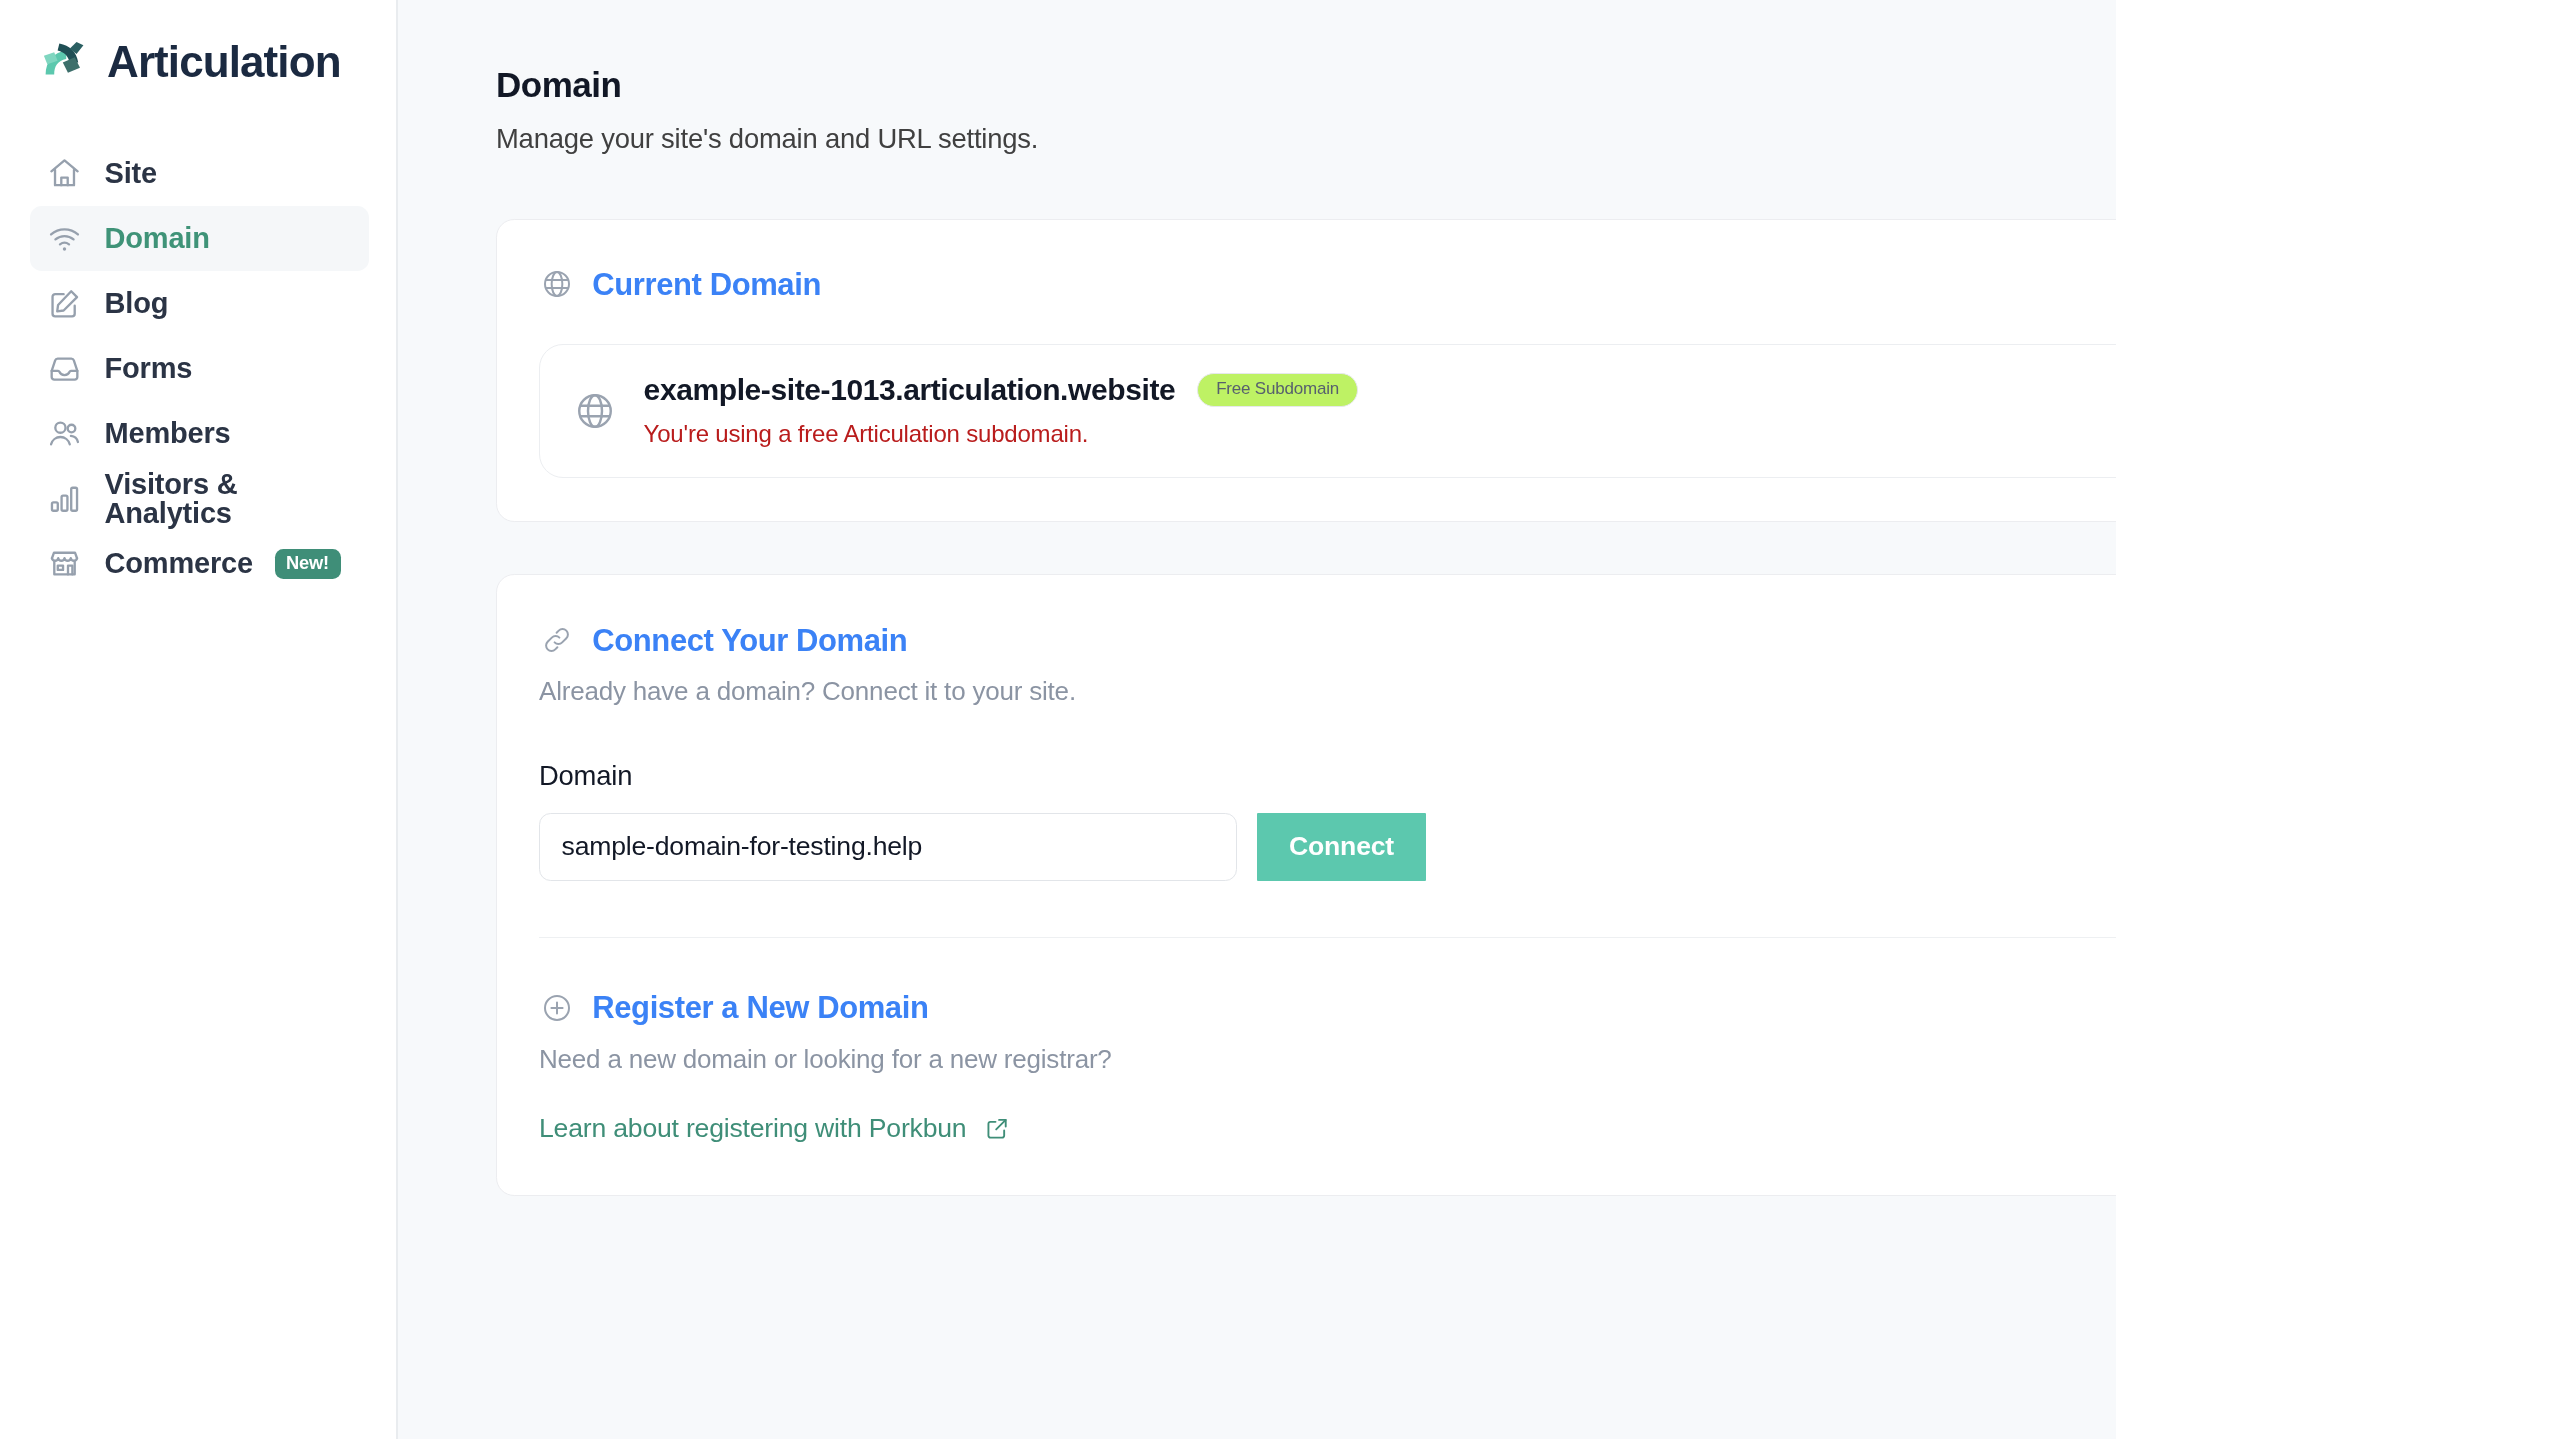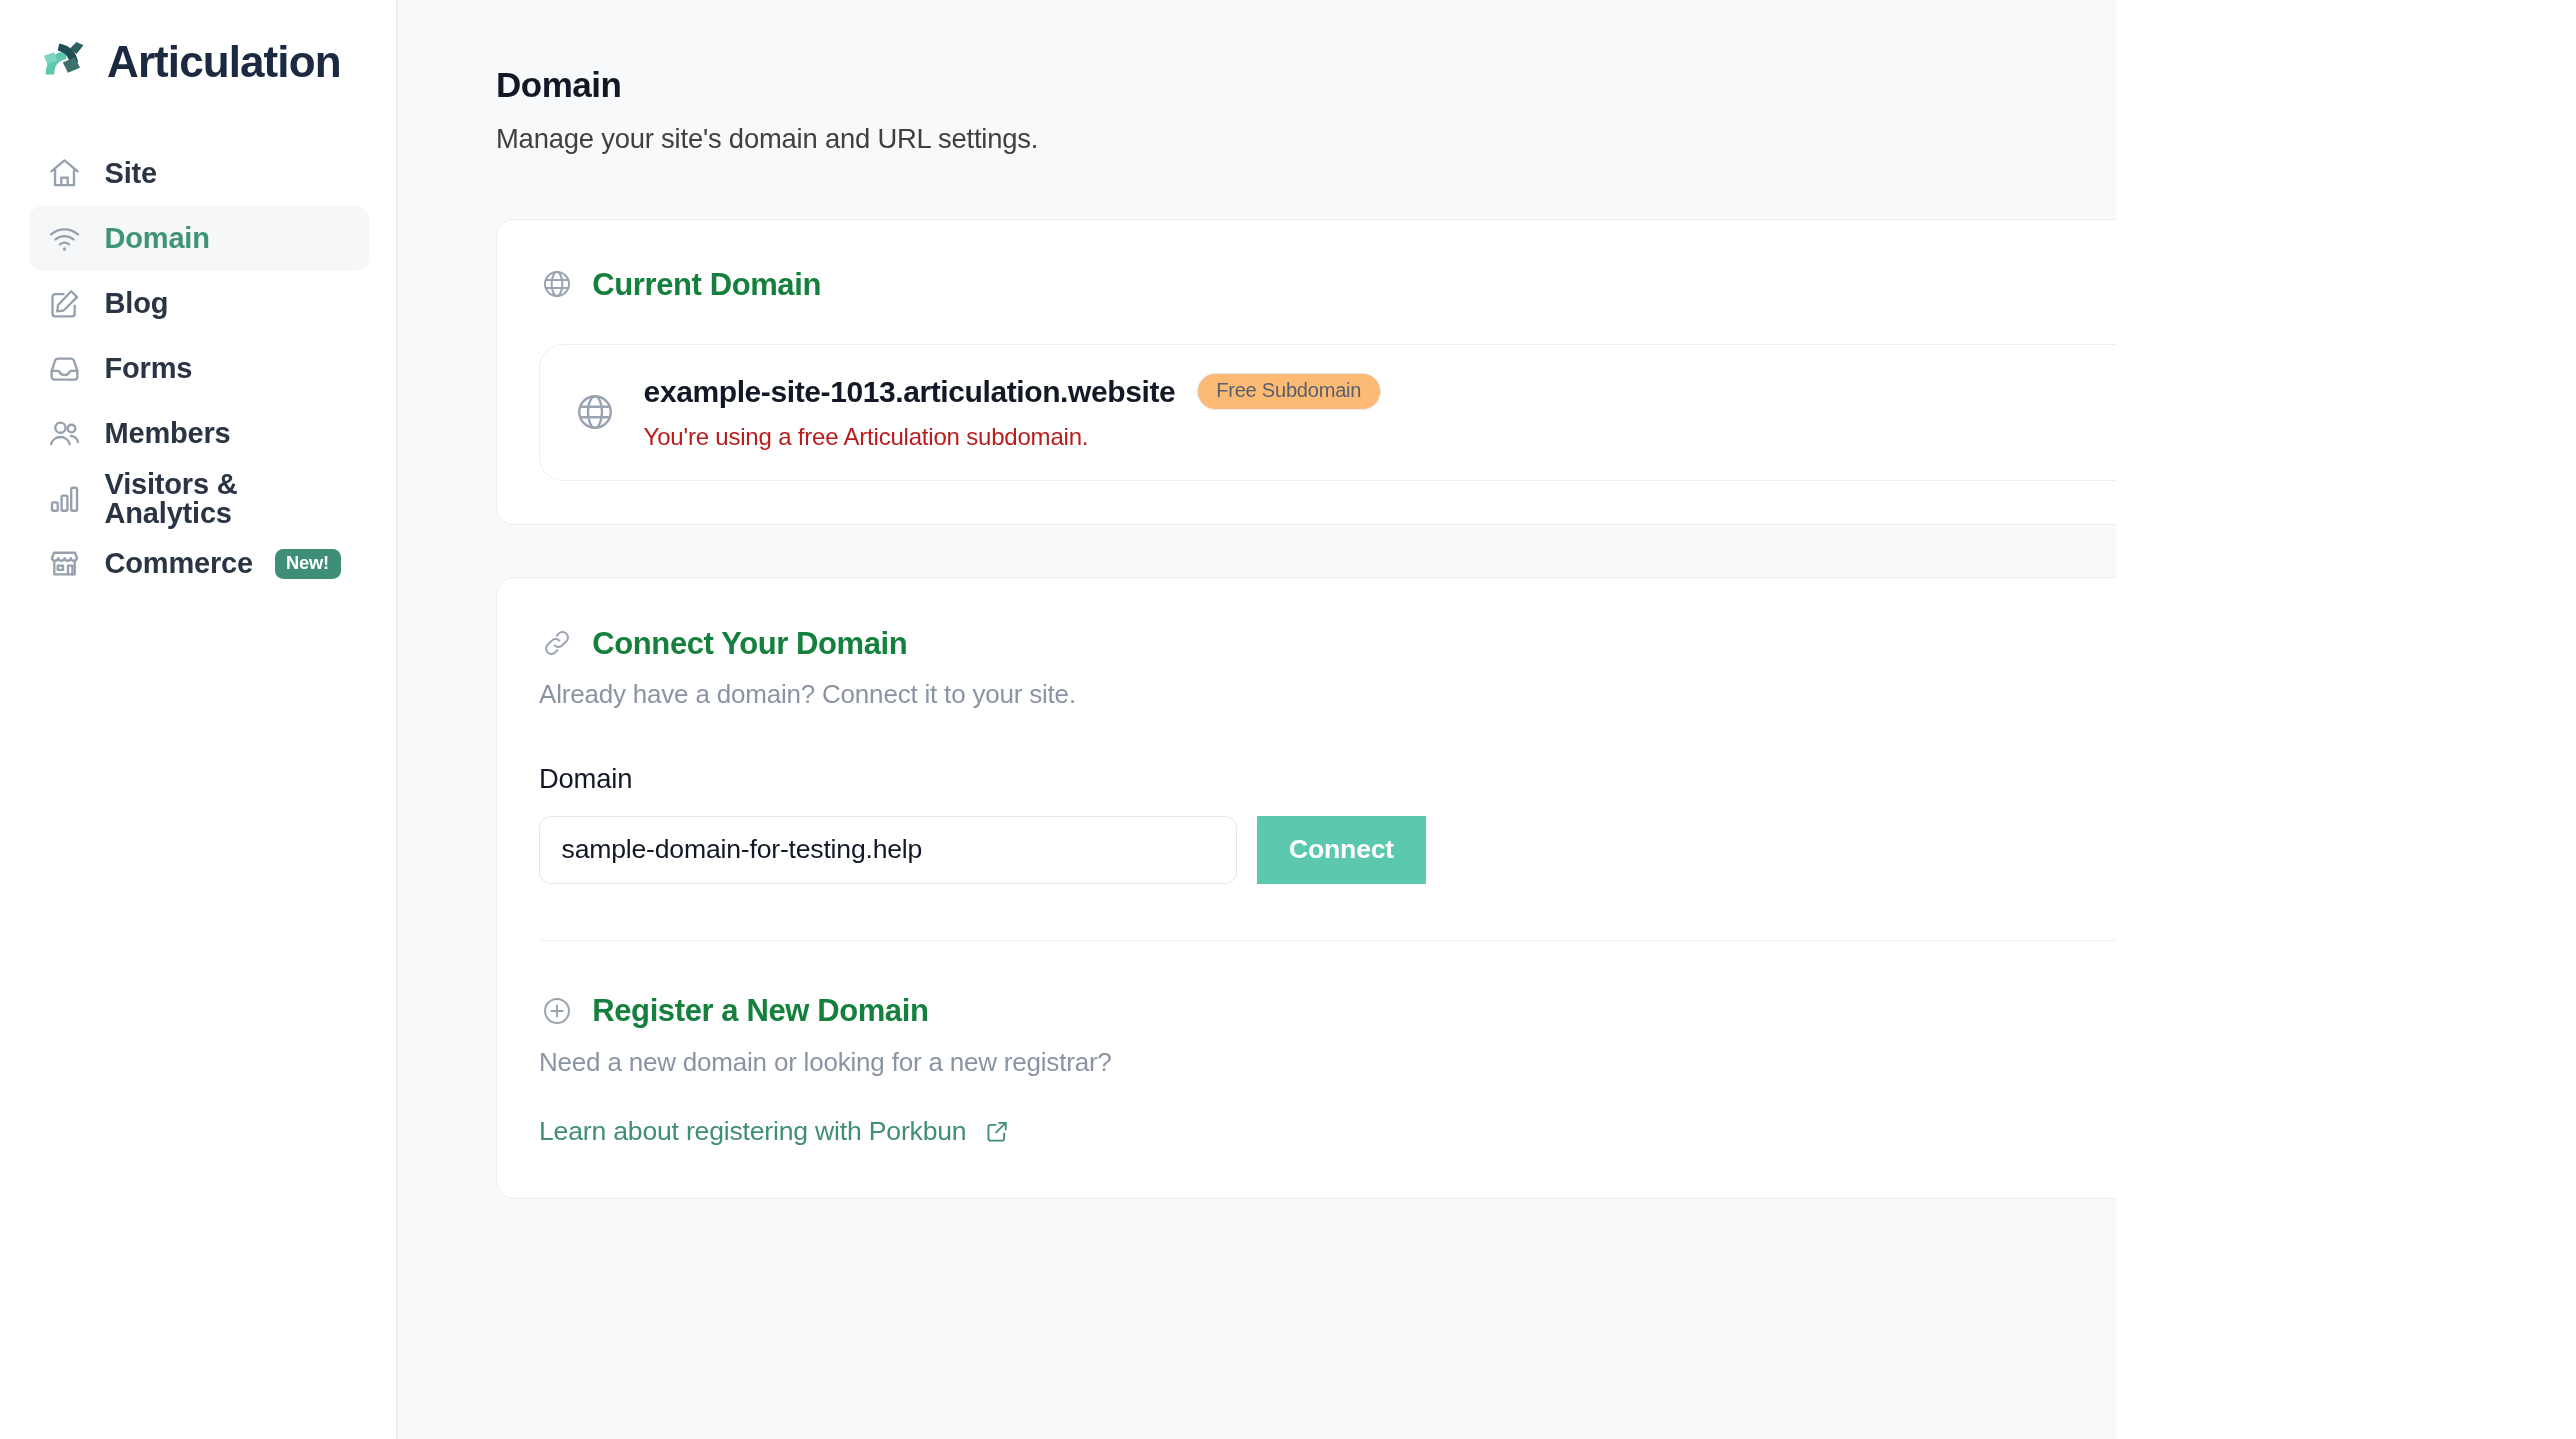--- a/index.html
+++ b/index.html
@@ -152,21 +152,21 @@
     display: flex;
     align-items: center;
     justify-content: center;
     color: #9aa3b0;
   }
   .section-icon svg { display: block; }
   .section-title {
     font-size: 31px;
     font-weight: 700;
     letter-spacing: -0.4px;
-    color: #15803d;
+    color: #3b82f6;
     line-height: 1;
   }
   .section-sub {
     margin-top: 18.3px;
     font-size: 26px;
     color: #8b94a3;
     letter-spacing: -0.2px;
     line-height: 1.2;
   }
 
@@ -196,25 +196,25 @@
     gap: 21.6px;
   }
   .domain-name {
     font-size: 30px;
     font-weight: 600;
     letter-spacing: -0.4px;
     color: #121826;
     line-height: 1.1;
   }
   .pill {
-    background: #fdba74;
+    background: #bef264;
     border: 1.7px solid #e6e8eb;
     border-radius: 830px;
     padding: 6.6px 18.3px 8.3px;
-    font-size: 20px;
+    font-size: 17px;
     color: #57606e;
     line-height: 1;
     letter-spacing: -0.2px;
   }
   .domain-note {
     margin-top: 13.3px;
     font-size: 24px;
     color: #b91c1c;
     letter-spacing: -0.2px;
     line-height: 1.2;

